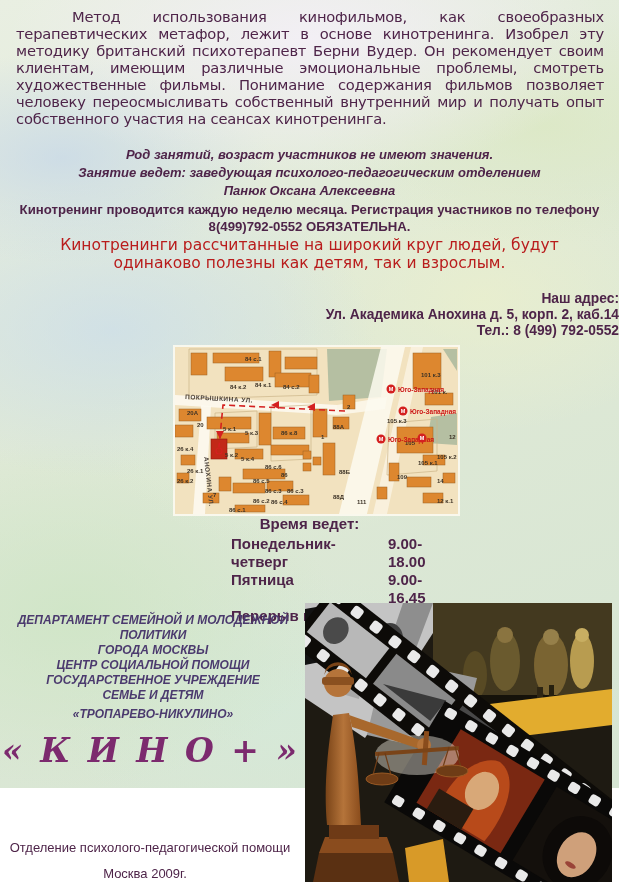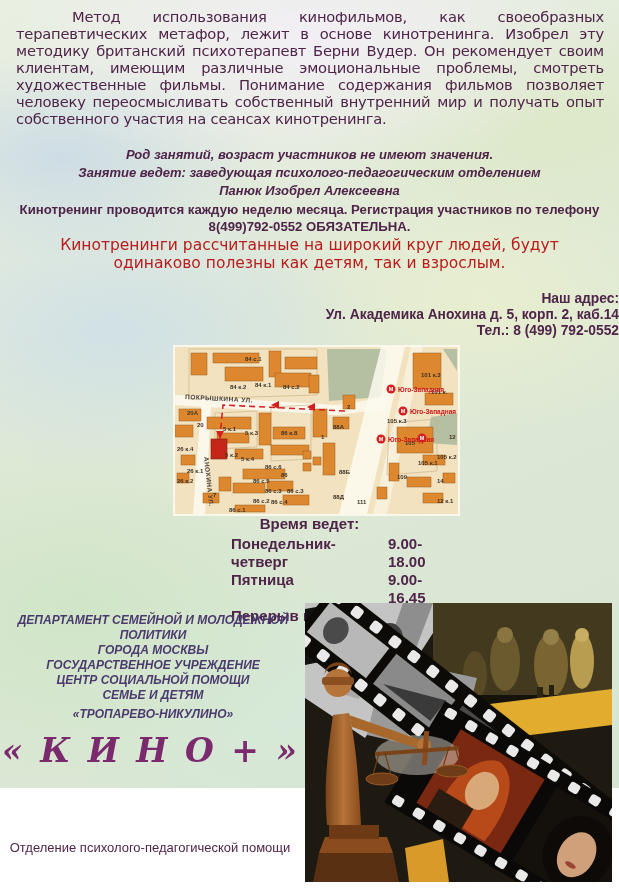--- a/index.html
+++ b/index.html
@@ -64,21 +64,21 @@
 <body>
 
 <div class="page">
   <div class="bg"></div>
 
   <div class="intro">Метод использования кинофильмов, как своеобразных терапевтических метафор, лежит в основе кинотренинга. Изобрел эту методику британский психотерапевт Берни Вудер. Он рекомендует своим клиентам, имеющим различные эмоциональные проблемы, смотреть художественные фильмы. Понимание содержания фильмов позволяет человеку переосмысливать собственный внутренний мир и получать опыт собственного участия на сеансах кинотренинга.</div>
 
   <div class="session">
     <div>Род занятий, возраст участников не имеют значения.</div>
     <div>Занятие ведет: заведующая психолого-педагогическим отделением</div>
-    <div>Панюк Изобрел Алексеевна</div>
+    <div>Панюк Оксана Алексеевна</div>
   </div>
 
   <div class="registration">
     <div>Кинотренинг проводится каждую неделю месяца. Регистрация  участников  по  телефону</div>
     <div>8(499)792-0552 ОБЯЗАТЕЛЬНА.</div>
   </div>
 
   <div class="audience">Кинотренинги рассчитанные на широкий круг людей, будут одинаково полезны как детям, так и взрослым.</div>
 
   <div class="address">
@@ -240,22 +240,22 @@
       <div class="hrow">
         <span class="hl">Перерыв на обед</span>
         <span class="hv">13.00-13.45</span>
       </div>
     </div>
   </div>
 
   <div class="org">
     <div>ДЕПАРТАМЕНТ СЕМЕЙНОЙ И МОЛОДЕЖНОЙ ПОЛИТИКИ</div>
     <div>ГОРОДА МОСКВЫ</div>
+    <div>ЦЕНТР СОЦИАЛЬНОЙ ПОМОЩИ</div>
     <div>ГОСУДАРСТВЕННОЕ УЧРЕЖДЕНИЕ</div>
-    <div>ЦЕНТР СОЦИАЛЬНОЙ ПОМОЩИ</div>
     <div>СЕМЬЕ И ДЕТЯМ</div>
     <div class="org-last">«ТРОПАРЕВО-НИКУЛИНО»</div>
   </div>
 
   <div class="title">« К И Н О + »</div>
 
   <div class="collage">
     <svg viewBox="0 0 307 279" width="307" height="279" xmlns="http://www.w3.org/2000/svg">
       <defs>
         <clipPath id="collage-clip">
@@ -416,13 +416,14 @@
           <path d="M74,150 L68,172 M80,150 L86,172" stroke="#6e3c16" stroke-width="1.2" fill="none"></path>
           <path d="M144,144 L138,164 M150,144 L156,164" stroke="#6e3c16" stroke-width="1.2" fill="none"></path>
           <ellipse cx="77" cy="176" rx="16" ry="6" fill="#6e3c16" stroke="#9a5a24" stroke-width="1"></ellipse>
           <ellipse cx="147" cy="168" rx="16" ry="6" fill="#6e3c16" stroke="#9a5a24" stroke-width="1"></ellipse>
         </g>
       </g>
     </svg>
   </div>
 
   <div class="footer1">Отделение психолого-педагогической помощи</div>
+  <div class="footer2">Москва 2009г.</div>
 </div>
 
 </body></html>

